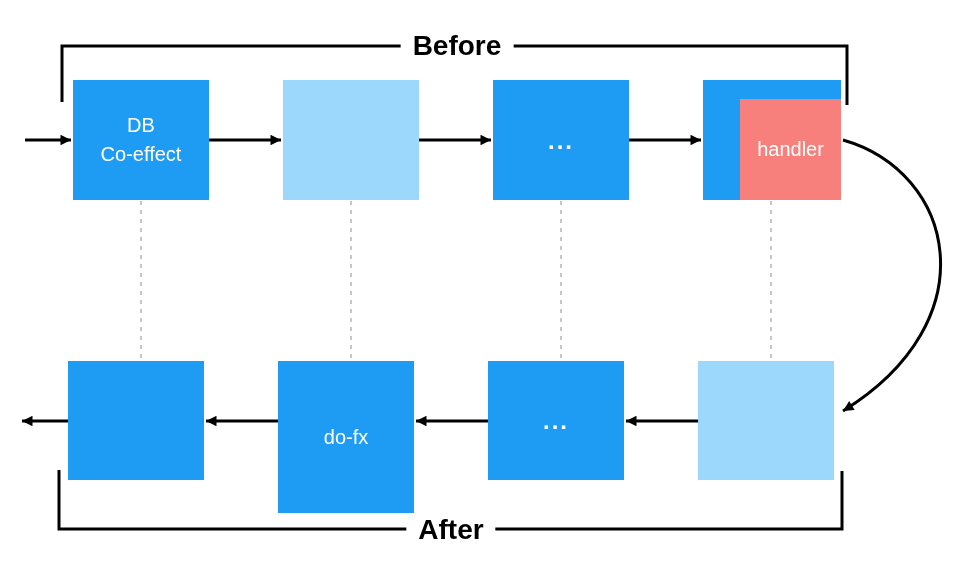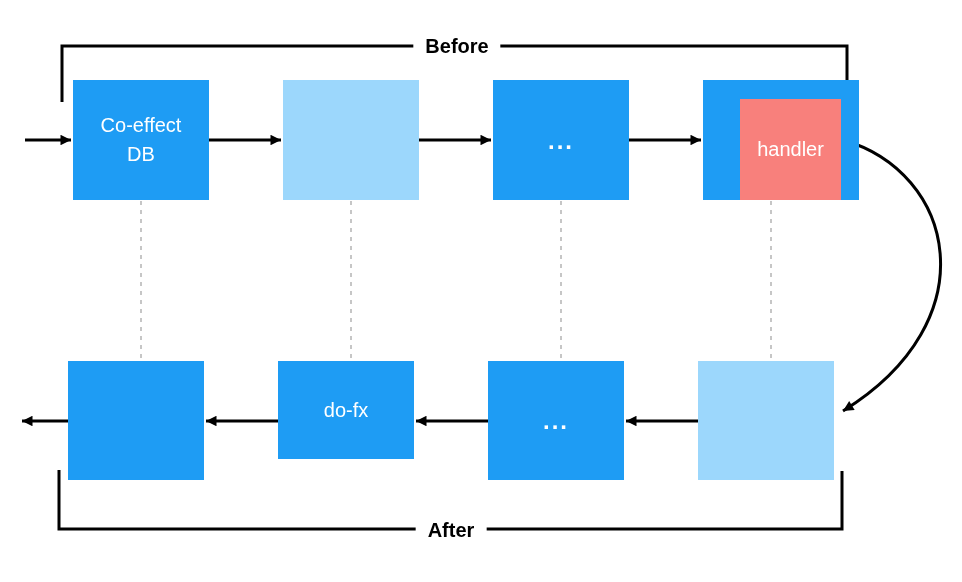--- a/index.html
+++ b/index.html
@@ -35,50 +35,50 @@
     font-size: 20px;
     line-height: 29px;
   }
   .blue  { background: var(--box-blue, #1e9cf4); }
   .light { background: var(--box-light, #9cd7fc); }
 
   
   #box-db-coeffect        { left: 73px;  top: 80px;  width: 136px; height: 120px; }
   #box-blank-top          { left: 283px; top: 80px;  width: 136px; height: 120px; }
   #box-ellipsis-top       { left: 493px; top: 80px;  width: 136px; height: 120px; }
-  #box-handler-container  { left: 703px; top: 80px;  width: 156px; height: 120px; }
+  #box-handler-container  { left: 703px; top: 80px;  width: 138px; height: 120px; }
   #handler-overlay {
     position: absolute;
     left: 37px; top: 19px;
     width: 101px; height: 101px;
     background: var(--box-red, #f8807c);
     display: flex;
     align-items: center;
     justify-content: center;
   }
 
   
   #box-blank-bottom       { left: 68px;  top: 361px; width: 136px; height: 119px; }
-  #box-do-fx              { left: 278px; top: 361px; width: 136px; height: 98px; }
+  #box-do-fx              { left: 278px; top: 361px; width: 136px; height: 152px; }
   #box-ellipsis-bottom    { left: 488px; top: 361px; width: 136px; height: 119px; }
   #box-light-bottom       { left: 698px; top: 361px; width: 136px; height: 119px; }
 
   .ellipsis-label {
     font-size: 24px;
     font-weight: bold;
     letter-spacing: 2px;
   }
 
   .bracket-label {
     position: absolute;
     z-index: 3;
     transform: translateX(-50%);
     background: var(--bg, #ffffff);
     padding: 0 12px;
-    font-size: 20px;
+    font-size: 28px;
     font-weight: bold;
     color: #000;
     line-height: 26px;
     white-space: nowrap;
   }
   #before-label { left: 457px; top: 33px; }
   #after-label  { left: 451px; top: 517px; text-align: center; }
 </style>
 </head>
 <body>
@@ -109,22 +109,22 @@
     <line class="dashed" x1="141" y1="201" x2="141" y2="360"></line>
     <line class="dashed" x1="351" y1="201" x2="351" y2="360"></line>
     <line class="dashed" x1="561" y1="201" x2="561" y2="360"></line>
     <line class="dashed" x1="771" y1="201" x2="771" y2="360"></line>
 
     <path class="wire" d="M843 140 C955 172 990 320 843 411" marker-end="url(#arrow)"></path>
   </svg>
 
   <div class="box blue" id="box-db-coeffect">
     <div>
+      <div>DB</div>
       <div>Co-effect</div>
-      <div>DB</div>
     </div>
   </div>
 
   <div class="box light" id="box-blank-top"></div>
 
   <div class="box blue" id="box-ellipsis-top">
     <span class="ellipsis-label">...</span>
   </div>
 
   <div class="box blue" id="box-handler-container">

